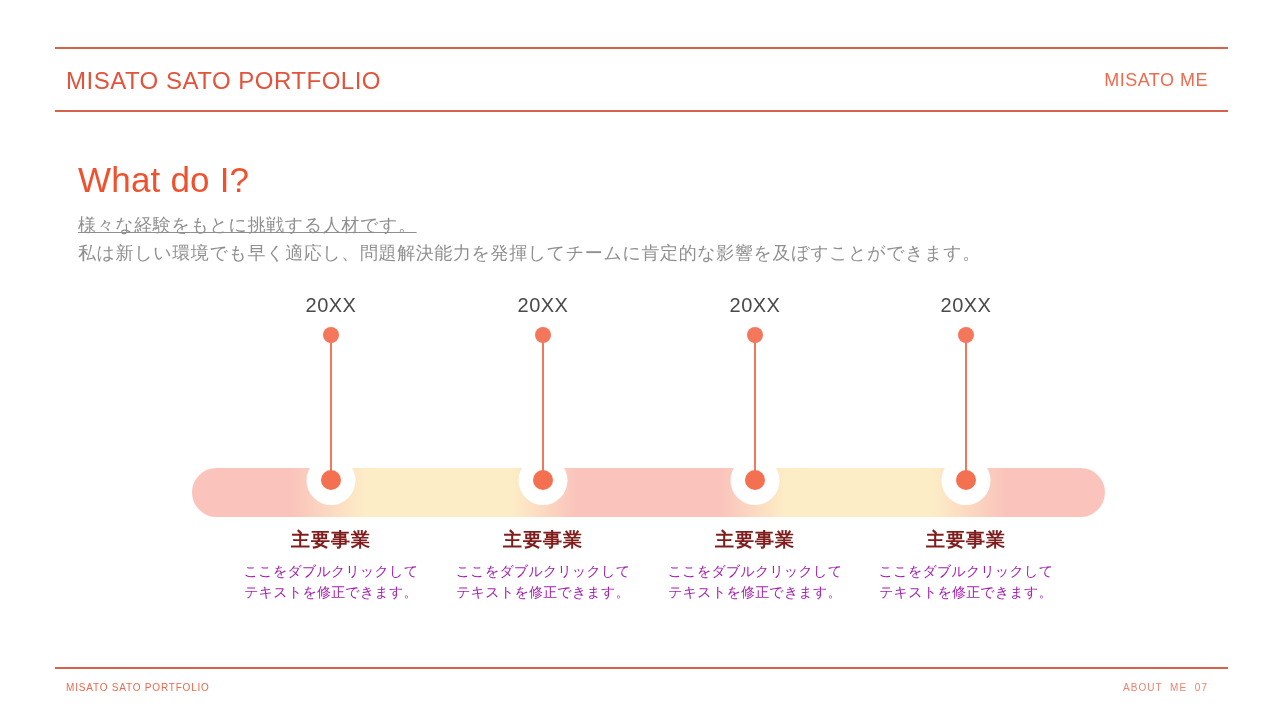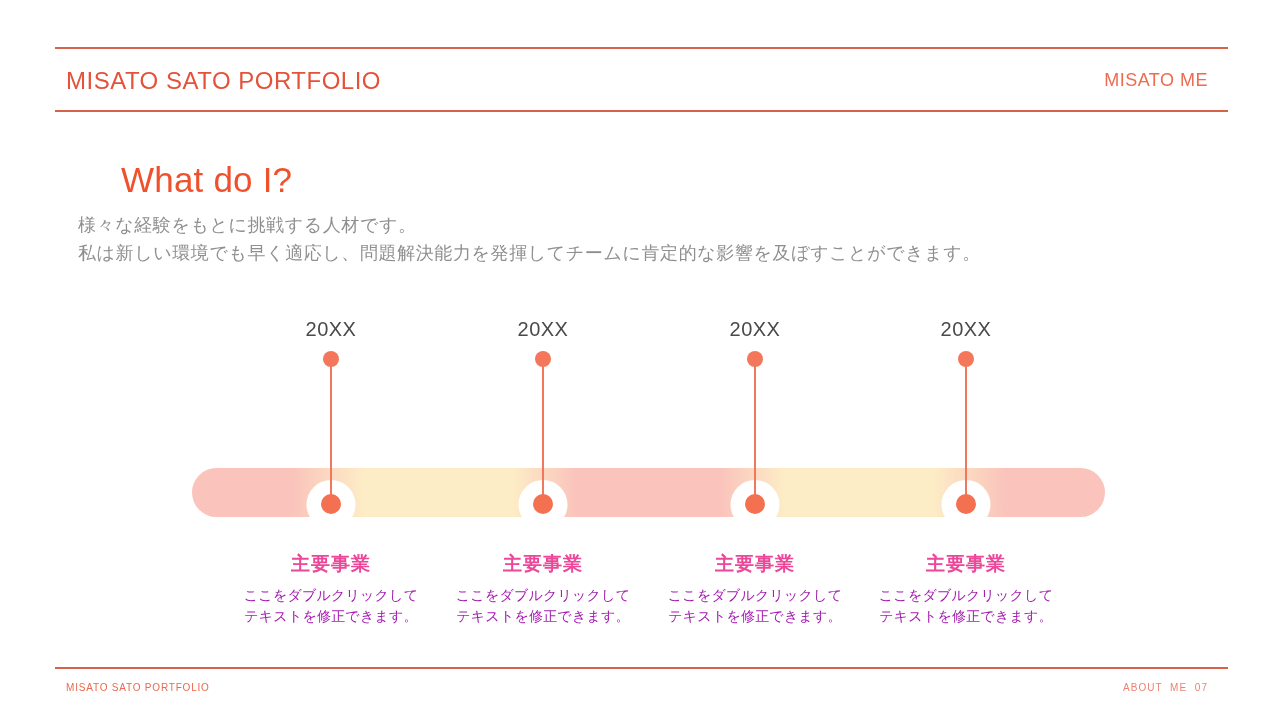--- a/index.html
+++ b/index.html
@@ -15,38 +15,38 @@
     position:absolute;left:66px;top:67px;font-size:24px;letter-spacing:0.5px;
     color:#e4523a;font-weight:400;white-space:nowrap;
   }
   #header-section{
     position:absolute;right:72px;top:70px;font-size:18px;letter-spacing:0.5px;
     color:#ee6b4f;white-space:nowrap;
   }
   
   #slide-title{
     position:absolute;left:78px;top:160px;font-size:35px;color:#f0512d;
-    font-weight:500;letter-spacing:0.2px;margin-left:43px;
+    font-weight:500;letter-spacing:0.2px;
   }
   .intro-line{
     position:absolute;left:78px;font-size:18px;color:#8f8f8f;letter-spacing:0.6px;
     white-space:nowrap;
   }
-  #intro-line-1{top:213px;}
+  #intro-line-1{top:213px;text-decoration:underline;}
   #intro-line-2{top:241px;}
   
   #timeline-bar{
     position:absolute;left:192px;top:468px;width:913px;height:49px;border-radius:25px;
     background:linear-gradient(90deg,
       #fac4bc 0%, #fac4bc 11%, #fdedc6 19%, #fdedc6 35%,
       #fac4bc 42%, #fac4bc 58%, #fdedc6 65%, #fdedc6 81%,
       #fac4bc 89%, #fac4bc 100%);
   }
   .milestone{
-    position:absolute;top:318px;width:220px;height:330px;transform:translateX(-50%);
+    position:absolute;top:294px;width:220px;height:330px;transform:translateX(-50%);
     text-align:center;
   }
   .year{
     position:absolute;top:0;left:0;right:0;font-size:20px;color:#4a4a4a;
     letter-spacing:0.5px;
   }
   .milestone:nth-of-type(3) .year{top:-4px;}
   .pin-dot{
     position:absolute;top:33px;left:50%;transform:translateX(-50%);
     width:16px;height:16px;border-radius:50%;background:#f4775b;z-index:3;
@@ -58,21 +58,21 @@
   .node{
     position:absolute;top:162px;left:50%;transform:translateX(-50%);
     width:49px;height:49px;border-radius:50%;background:#ffffff;z-index:2;
   }
   .node-dot{
     position:absolute;top:176px;left:50%;transform:translateX(-50%);
     width:20px;height:20px;border-radius:50%;background:#f37050;z-index:4;
   }
   .m-heading{
     position:absolute;top:233px;left:0;right:0;font-size:19px;font-weight:700;
-    color:#ec4899;letter-spacing:1px;
+    color:#7f1d1d;letter-spacing:1px;
   }
   .m-desc{
     position:absolute;top:267px;left:0;right:0;font-size:14px;line-height:21px;
     color:#a21caf;letter-spacing:0.2px;
   }
   
   #rule-footer{left:55px;width:1173px;top:667px;height:2px;}
   #footer-left{
     position:absolute;left:66px;top:682px;font-size:10px;color:#e96a4f;
     letter-spacing:0.8px;

